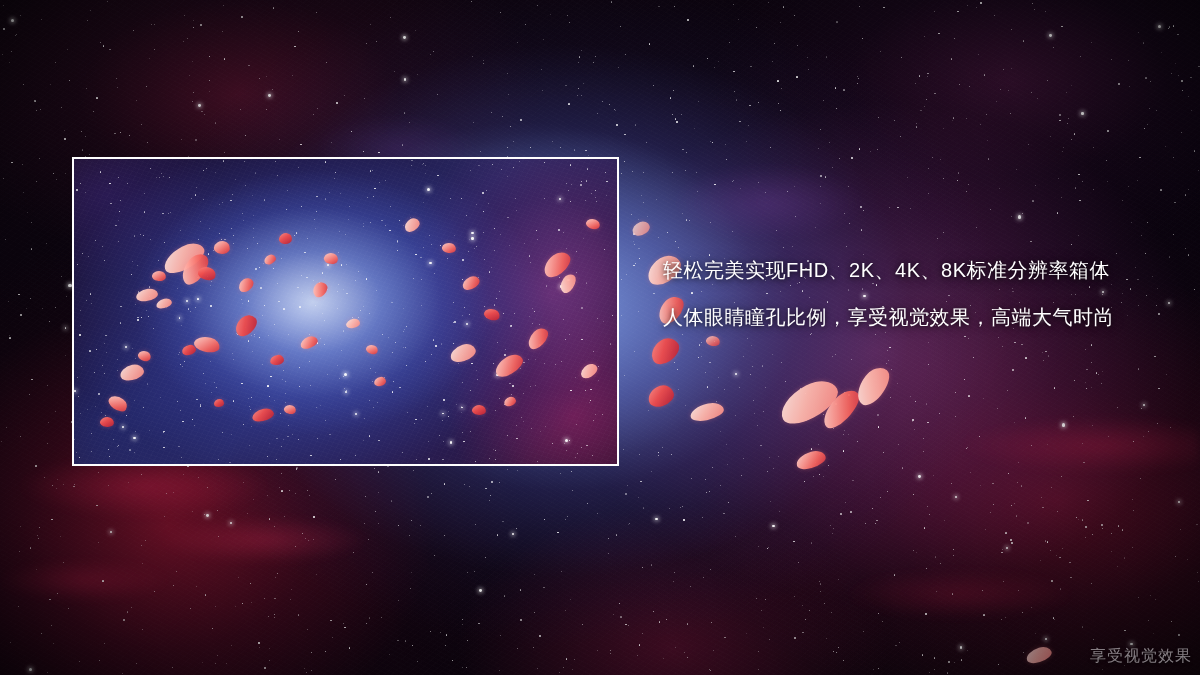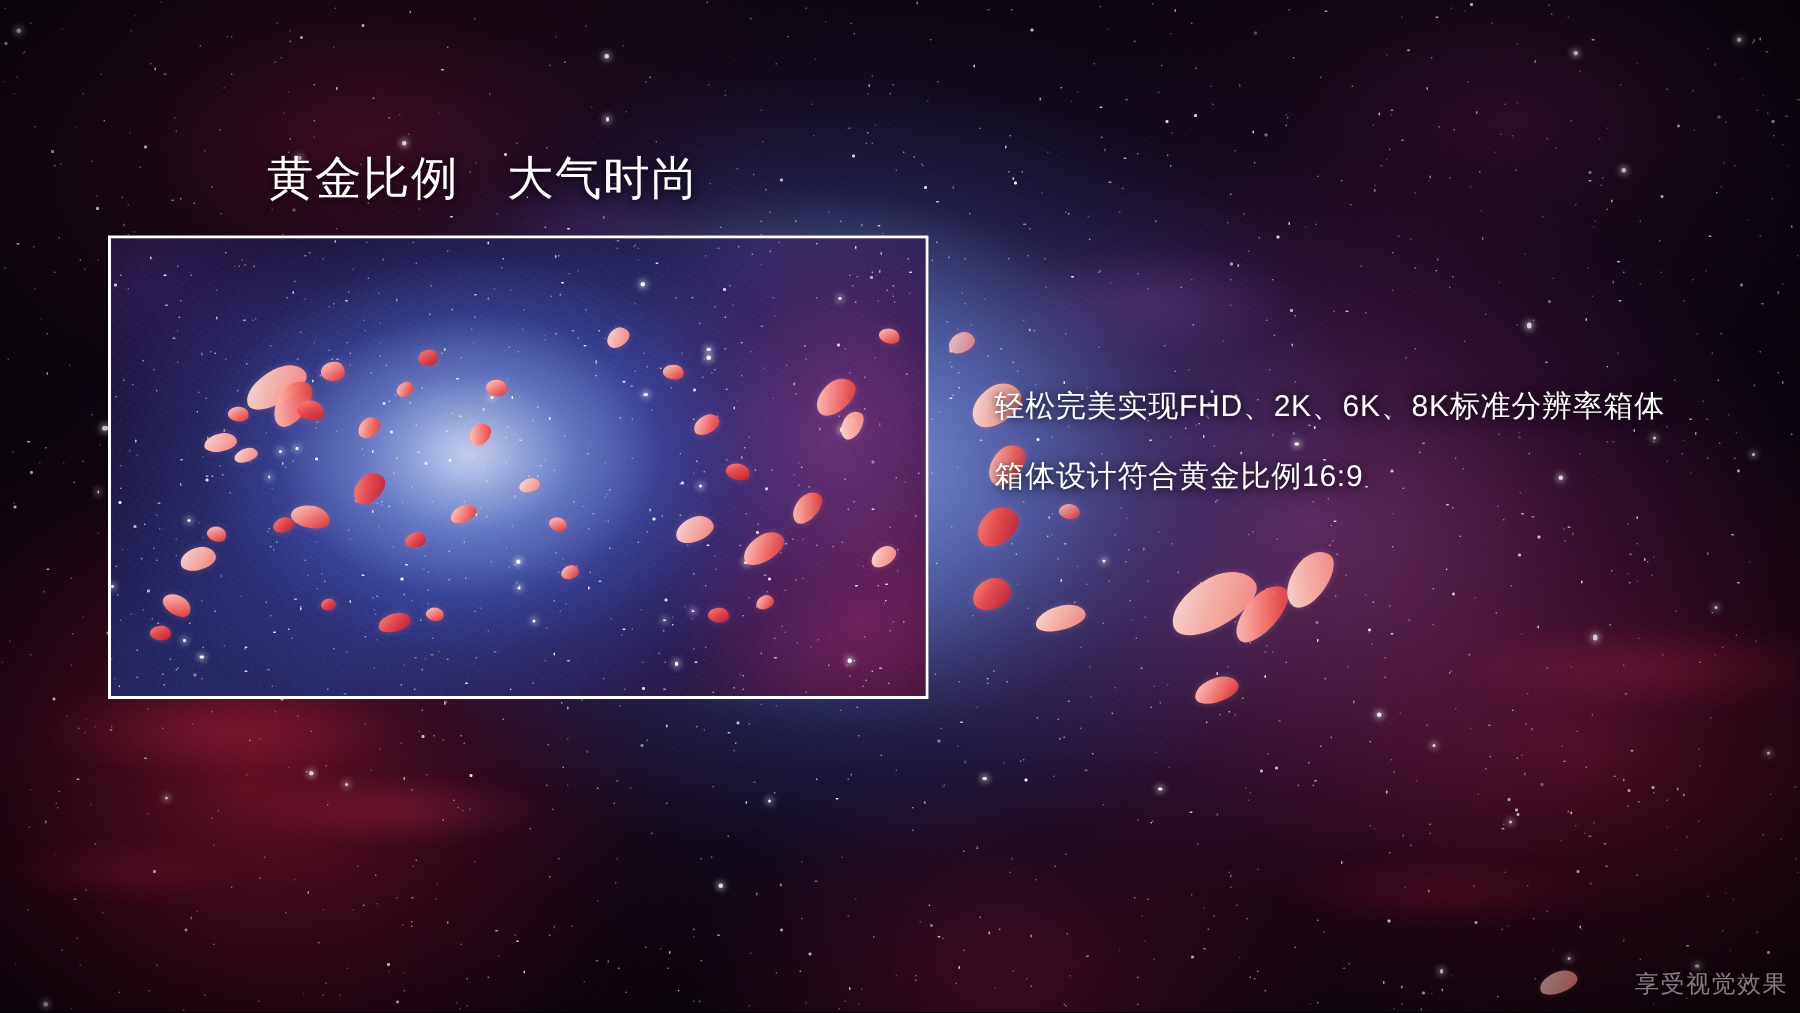--- a/index.html
+++ b/index.html
@@ -2344,22 +2344,21 @@
         <div class="petal" style="left:468px;top:96px;width:30px;height:19px;transform:rotate(-38deg);opacity:0.95"></div>
         <div class="petal pale" style="left:484px;top:118px;width:20px;height:13px;transform:rotate(-56deg);opacity:0.95"></div>
         <div class="petal deep" style="left:398px;top:246px;width:14px;height:10px;transform:rotate(8deg);opacity:0.95"></div>
         <div class="petal" style="left:430px;top:238px;width:12px;height:9px;transform:rotate(-16deg);opacity:0.95"></div>
         <div class="petal pale" style="left:506px;top:206px;width:18px;height:12px;transform:rotate(-30deg);opacity:0.95"></div>
         <div class="petal" style="left:512px;top:60px;width:14px;height:10px;transform:rotate(20deg);opacity:0.95"></div>
         <div class="petal" style="left:300px;top:218px;width:12px;height:9px;transform:rotate(-8deg);opacity:0.95"></div>
       </div>
   </div>
 
-  <div id="title">黄金比例　大气时尚</div>
 
   <div id="body-text">
-    <div class="line">轻松完美实现FHD、2K、6K、8K标准分辨率箱体</div>
-    <div class="line">箱体设计符合黄金比例16:9</div>
+    <div class="line">轻松完美实现FHD、2K、4K、8K标准分辨率箱体</div>
+    <div class="line">人体眼睛瞳孔比例，享受视觉效果，高端大气时尚</div>
   </div>
 
   <div id="watermark">享受视觉效果</div>
 
 </div>
 
 </body></html>

